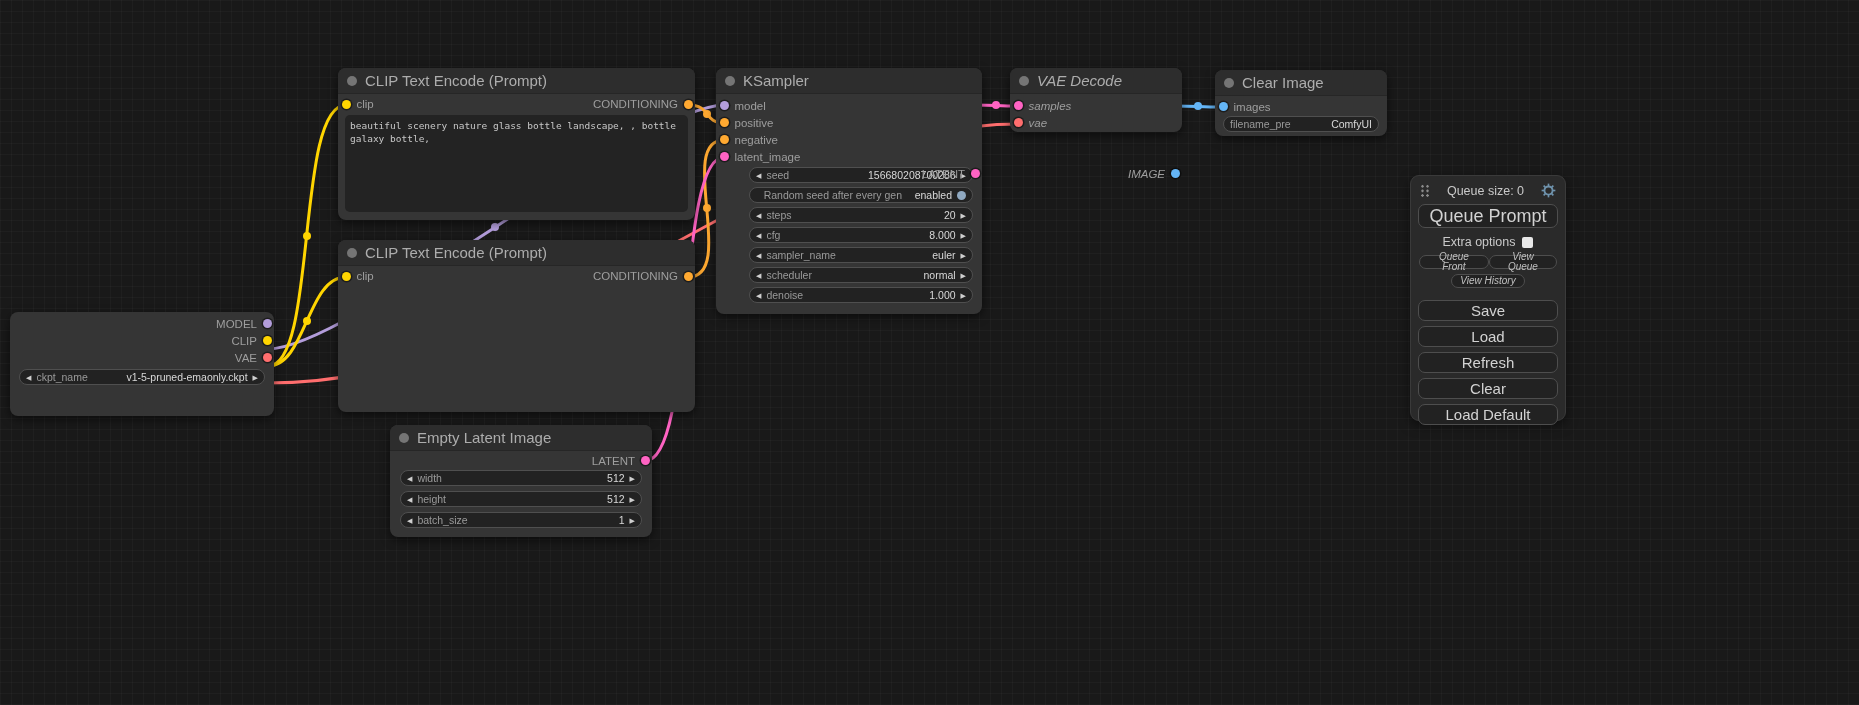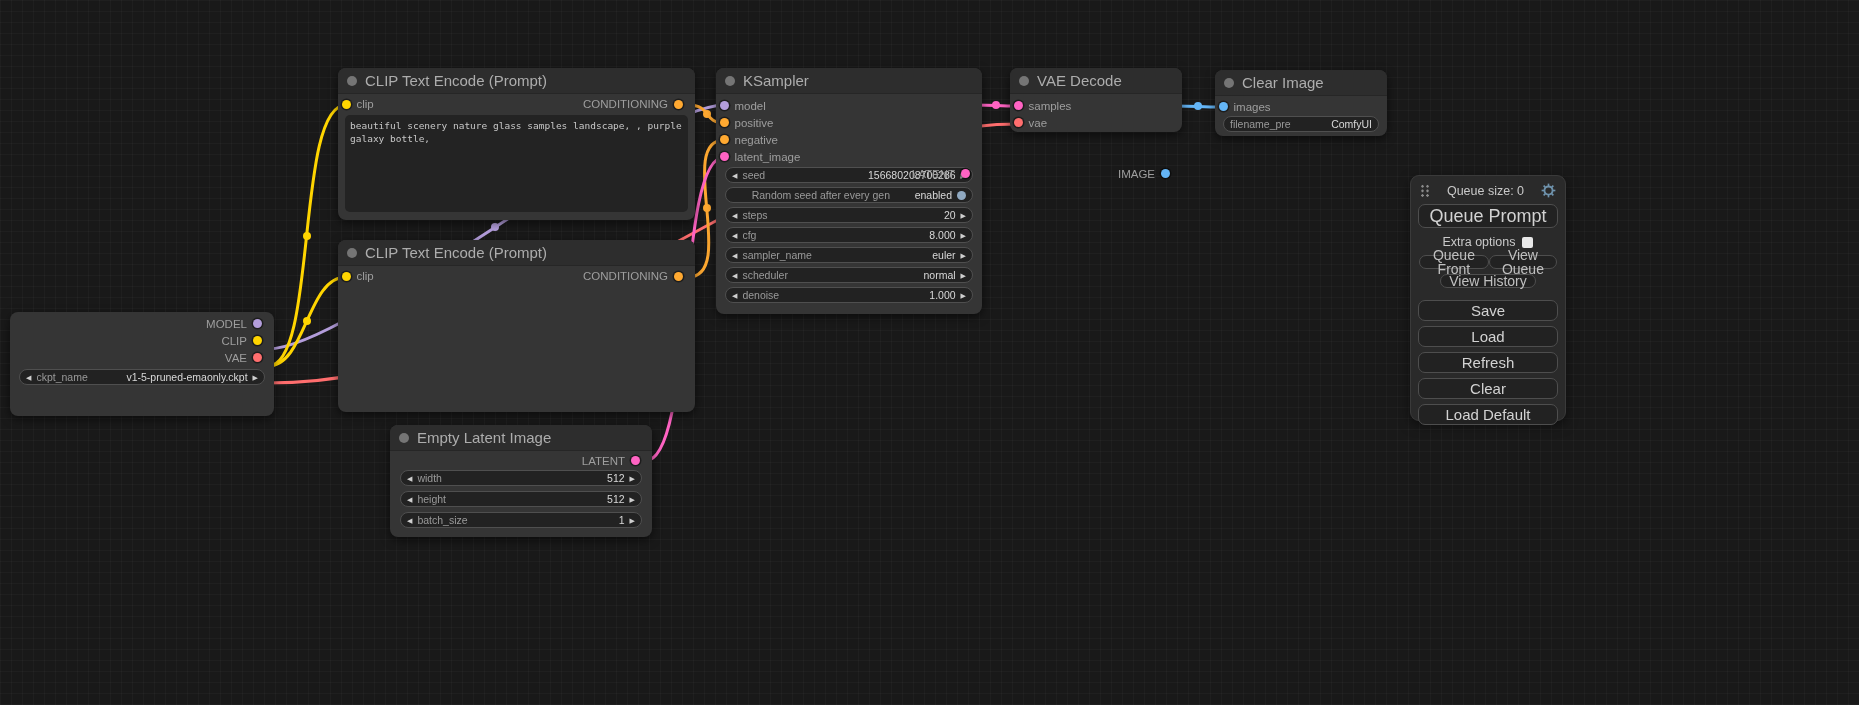--- a/index.html
+++ b/index.html
@@ -29,21 +29,21 @@
   }
   .node-header {
     flex:none; height:26px; display:flex; align-items:center; gap:8px;
     padding:0 9px; background:#2d2d2d; border-radius:8px 8px 0 0;
     border-bottom:1px solid #262626;
   }
   .collapse-dot { width:10px; height:10px; border-radius:50%; background:#757575; flex:none; }
   .node-title { font-size:15px; color:#adadad; white-space:nowrap; }
   .slot-row { display:flex; align-items:center; font-size:11.5px; color:#9e9e9e; }
   .in-row  { padding-left:3.5px; gap:6px; height:17px; }
-  .out-row { justify-content:flex-end; padding-right:12px; gap:6px; height:17px; }
+  .out-row { justify-content:flex-end; padding-right:2px; gap:6px; height:17px; }
   .dot { width:9px; height:9px; border-radius:50%; flex:none; box-shadow:0 0 0 1.5px rgba(0,0,0,.45); }
   .io-split { display:flex; justify-content:space-between; height:20px; align-items:center; }
   .widget {
     flex:none; height:16px; background:#222; border:1px solid #4f4f4f;
     border-radius:9px; display:flex; align-items:center; gap:5px;
     font-size:10.5px; color:#999; padding:0 6px; margin:0 9px 4px;
   }
   .widget .arr { font-size:7px; color:#cfcfcf; line-height:1; cursor:pointer; }
   .widget .wlabel { flex:1; text-align:left; color:#9a9a9a; white-space:nowrap; overflow:hidden; }
   .widget .wvalue { color:#d8d8d8; white-space:nowrap; }
@@ -59,23 +59,23 @@
   #node-load-checkpoint .slots { padding-top:3px; }
   #node-load-checkpoint .widget { margin-top:3px; }
   #node-clip-positive  { left:338px; top:68px;  width:357px; height:152px; }
   #node-clip-negative  { left:338px; top:240px; width:357px; height:172px; }
   .clip-io { padding:0 0; }
   #node-empty-latent   { left:390px; top:425px; width:262px; height:112px; }
   #node-empty-latent .out-row { height:19px; }
   #node-empty-latent .widget { margin:0 10px 5px;justify-content:space-between; }
   #node-ksampler       { left:716px; top:68px;  width:266px; height:246px; }
   #node-ksampler .slots { padding-top:3px; }
-  #node-ksampler .widgets { margin-top:2px; }
+  #node-ksampler .widgets { margin-top:2px;margin-left:24px; }
   .ksampler-out { position:absolute; top:97px; right:0; height:17px; }
-  #node-vae-decode     { left:1010px; top:68px; width:172px; height:64px; }
+  #node-vae-decode     { left:1010px; top:68px; width:172px; height:64px;font-style:italic; }
   #node-vae-decode .slots { padding-top:3px; }
   .vae-out { position:absolute; top:97px; right:0; height:17px; }
   #node-save-image     { left:1215px; top:70px; width:172px; height:66px; }
   #node-save-image .slots { padding-top:2px; }
   #node-save-image .widget { margin:1px 8px 0;gap:40px; }
   
   #menu-panel {
     position:absolute; z-index:3; left:1410px; top:175px; width:156px; height:246px;
     background:#2a2a2a; border:1px solid #3a3a3a; border-radius:9px;
     box-shadow:0 4px 12px rgba(0,0,0,.5); padding:6px 7px;
@@ -97,21 +97,21 @@
   }
   .btn-queue { height:24px; margin-bottom:7px; font-size:18px; }
   .extra-row { display:flex; align-items:center; justify-content:center; gap:7px;
                color:#c9c9c9; font-size:12.5px; margin-bottom:6px; }
   .checkbox { width:11px; height:11px; background:#e8e8e8; border-radius:2px; }
   .small-row { display:flex; justify-content:space-between; margin:0 1px 5px; }
   .small-row.center { justify-content:center; margin-bottom:12px; }
   .btn-small {
     display:flex; align-items:center; justify-content:center;
     height:14px; padding:0 8px; background:#222; color:#c0c0c0;
-    border:1px solid #4e4e4e; border-radius:8px; font-size:14px; line-height:1;
+    border:1px solid #4e4e4e; border-radius:8px; font-size:10px; line-height:1;font-style:italic;
   }
 </style>
 </head>
 <body>
 
 <div id="canvas">
 
   <svg id="wires" width="1859" height="705" viewBox="0 0 1859 705">
     <path d="M268,349 C350,349 640,105 725,105" stroke="#B39DDB"></path>
     <path d="M268,366 C318,366 295,105 346,105" stroke="#FFD500"></path>
@@ -164,21 +164,21 @@
     <div class="io-split clip-io">
       <div class="slot-row in-row">
         <span class="dot" style="background: rgb(255, 213, 0);"></span>
         <span>clip</span>
       </div>
       <div class="slot-row out-row">
         <span>CONDITIONING</span>
         <span class="dot" style="background: rgb(255, 169, 49);"></span>
       </div>
     </div>
-    <div class="textbox">beautiful scenery nature glass samples landscape, , purple galaxy bottle,</div>
+    <div class="textbox">beautiful scenery nature glass bottle landscape, , bottle galaxy bottle,</div>
   </div>
 
   <div class="node" id="node-clip-negative">
     <div class="node-header">
       <span class="collapse-dot"></span>
       <span class="node-title">CLIP Text Encode (Prompt)</span>
     </div>
     <div class="io-split clip-io">
       <div class="slot-row in-row">
         <span class="dot" style="background: rgb(255, 213, 0);"></span>

